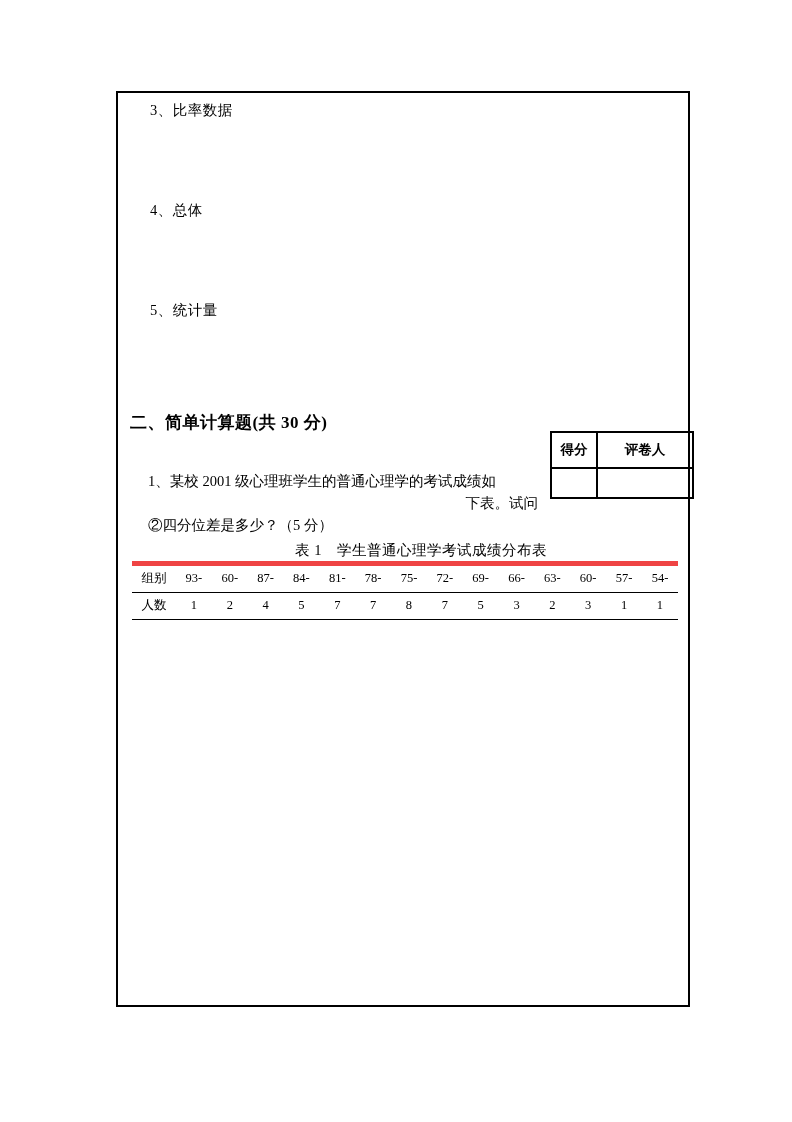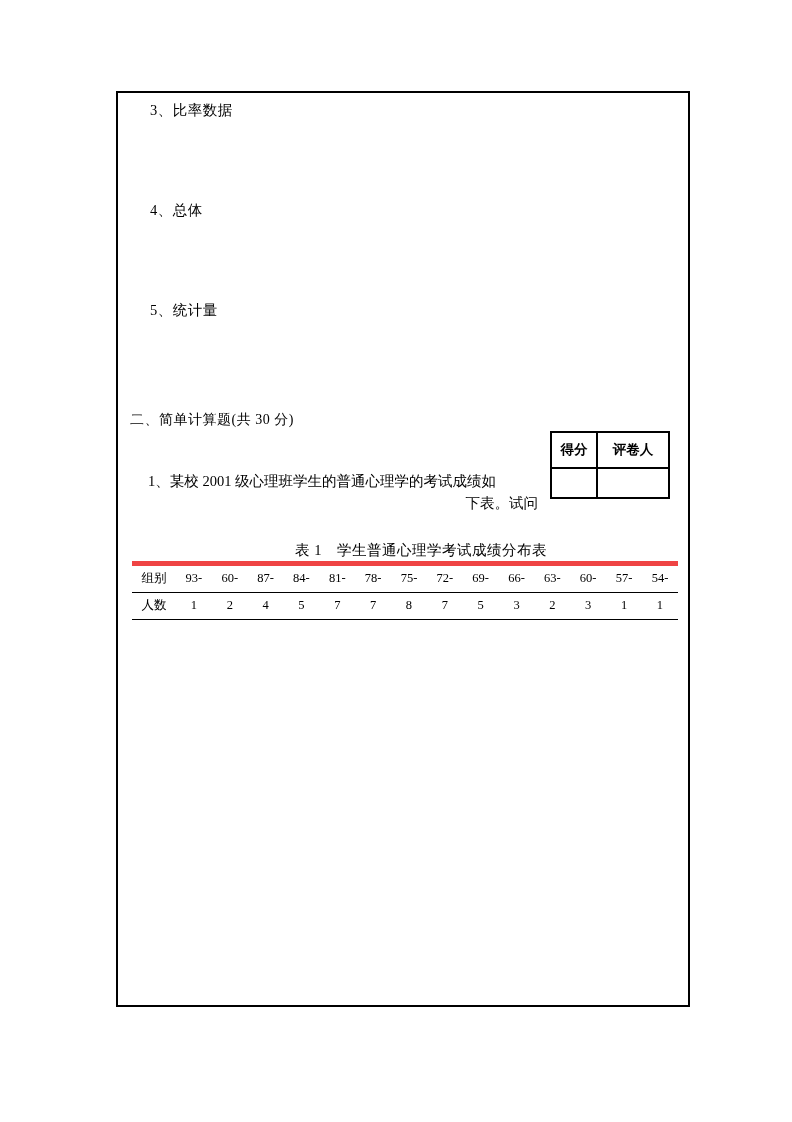--- a/index.html
+++ b/index.html
@@ -54,32 +54,32 @@
   }
   .stub-1 { left: 32px; top: 8px; }
   .stub-2 { left: 32px; top: 108px; }
   .stub-3 { left: 32px; top: 208px; }
 
   
   .section-heading {
     position: absolute;
     left: 12px;
     top: 318px;
-    font-size: 14px;
-    font-weight: normal;
+    font-size: 17px;
+    font-weight: bold;
     letter-spacing: 0.5px;
     white-space: nowrap;
   }
 
   
   .score-box {
     position: absolute;
     left: 432px;
     top: 338px;
-    width: 120px;
+    width: 144px;
     height: 68px;
     border: 2px solid #000000;
     box-sizing: border-box;
     display: flex;
     flex-direction: column;
   }
   .score-box-row {
     display: flex;
     flex: 1;
   }
@@ -178,20 +178,21 @@
         </div>
         <div class="score-box-row">
           <div class="score-cell left blank"></div>
           <div class="score-cell blank"></div>
         </div>
       </div>
 
       <div class="q1">
         <div class="l1">1、某校 2001 级心理班学生的普通心理学的考试成绩如</div>
         <div class="l2">下表。试问</div>
+        <div class="l4">②四分位差是多少？（5 分）</div>
       </div>
 
       <div class="table-caption">表 1　学生普通心理学考试成绩分布表</div>
 
       <table class="freq-table">
         <tbody>
           <tr class="top-line" id="row-groups">
             <td class="rowhead">组别</td>
           <td>93-</td>
               <td>60-</td>

